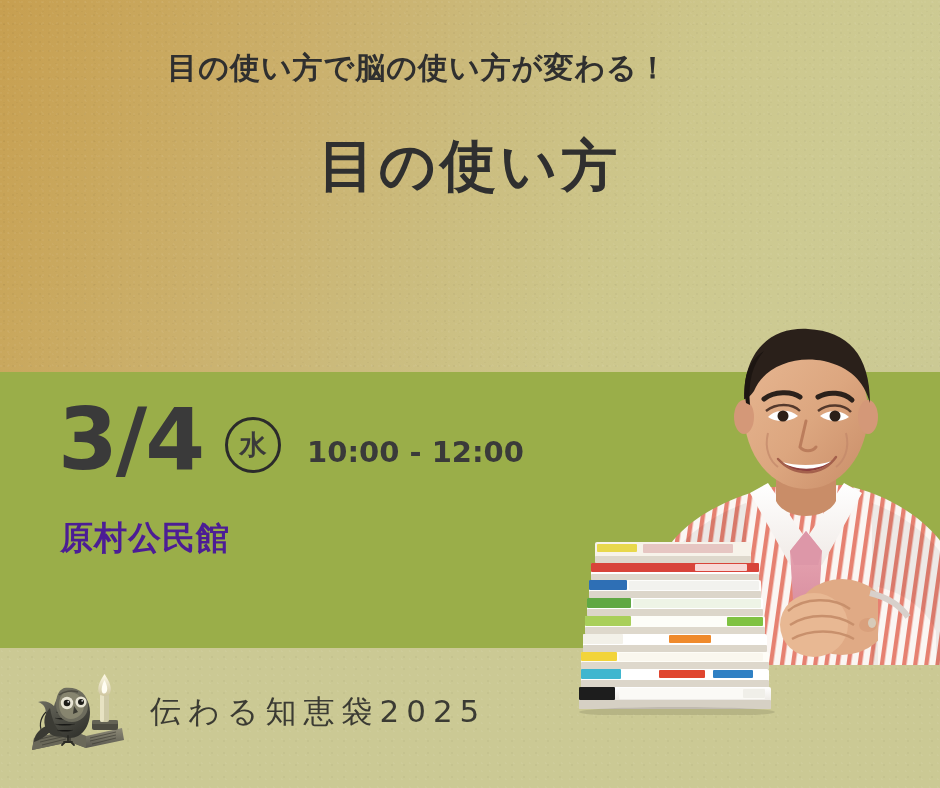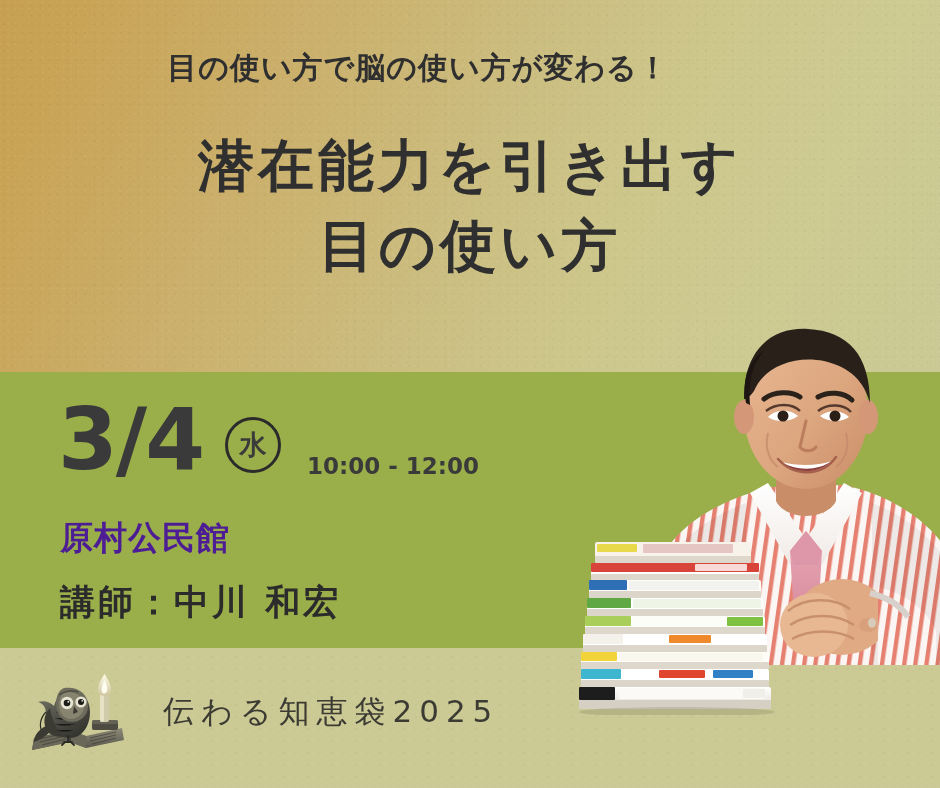--- a/index.html
+++ b/index.html
@@ -83,36 +83,36 @@
     font-size:86px; font-weight:bold; color:#3a3a3a;
     line-height:.92; letter-spacing:-2px;text-align:center;
   }
   .dow-circle {
     width:56px; height:56px; border:3px solid #2b2b2b; border-radius:50%;
     display:flex; align-items:center; justify-content:center;
     font-size:27px; font-weight:bold; color:#3a3a3a;
     margin-left:22px; margin-bottom:6px; flex:0 0 auto;
   }
   .time {
-    font-size:23px; font-weight:bold; color:#3a3a3a;
-    margin-left:26px; letter-spacing:0px;
+    font-size:29px; font-weight:bold; color:#3a3a3a;
+    margin-left:26px; margin-bottom:10px; letter-spacing:0px;
   }
   .venue {
     position:absolute; left:60px; top:144px;
     font-size:33px; font-weight:bold; color:#4c1d95; letter-spacing:1px;
   }
   .lecturer {
     position:absolute; left:60px; top:207px;
     font-size:35px; font-weight:bold; color:#2b2b2b; letter-spacing:3px;
   }
 
   
   .brand {
     position:absolute; left:26px; top:668px;
-    display:flex; align-items:center; gap:32px;
+    display:flex; align-items:center; gap:19px;
   }
   .owl { width:105px; height:88px; display:block; }
   .brand-text {
     font-size:31px; color:#3b3b33; letter-spacing:7px; font-weight:400;
   }
 
   
   .photo {
     position:absolute; left:672px; top:325px;
     width:268px; height:340px;
@@ -132,21 +132,20 @@
 
 <div id="poster">
 
   <div class="band-top"></div>
   <div class="band-green"></div>
   <div class="band-bottom"></div>
 
   <div class="subtitle">目の使い方で脳の使い方が変わる！</div>
 
   <div class="title">
-    <span class="line">潜在能力を引き出す</span>
     <span class="line">目の使い方</span>
   </div>
 
   <div class="photo">
     <svg width="268" height="340" viewBox="0 0 268 340" xmlns="http://www.w3.org/2000/svg">
       <defs>
         <clipPath id="pclip">
             <rect x="0" y="0" width="268" height="340"></rect>
           </clipPath>
         <linearGradient id="skin" x1="0" y1="0" x2="1" y2="1">
@@ -304,21 +303,20 @@
     </svg>
   </div>
 
   <div class="info">
     <div class="date-row">
       <span class="date-big">3/4</span>
       <span class="dow-circle">水</span>
       <span class="time">10:00 - 12:00</span>
     </div>
     <div class="venue">原村公民館</div>
-    <div class="lecturer">講師：中川 和宏</div>
   </div>
 
   <div class="brand">
     <span class="owl">
       <svg class="owl" width="105" height="88" viewBox="0 0 105 88" xmlns="http://www.w3.org/2000/svg">
         <defs>
           <linearGradient id="bodyg" x1="0.2" y1="0" x2="0.9" y2="1">
             <stop offset="0%" stop-color="#6f6f62"></stop>
             <stop offset="55%" stop-color="#4a4a42"></stop>
             <stop offset="100%" stop-color="#2e2e29"></stop>

